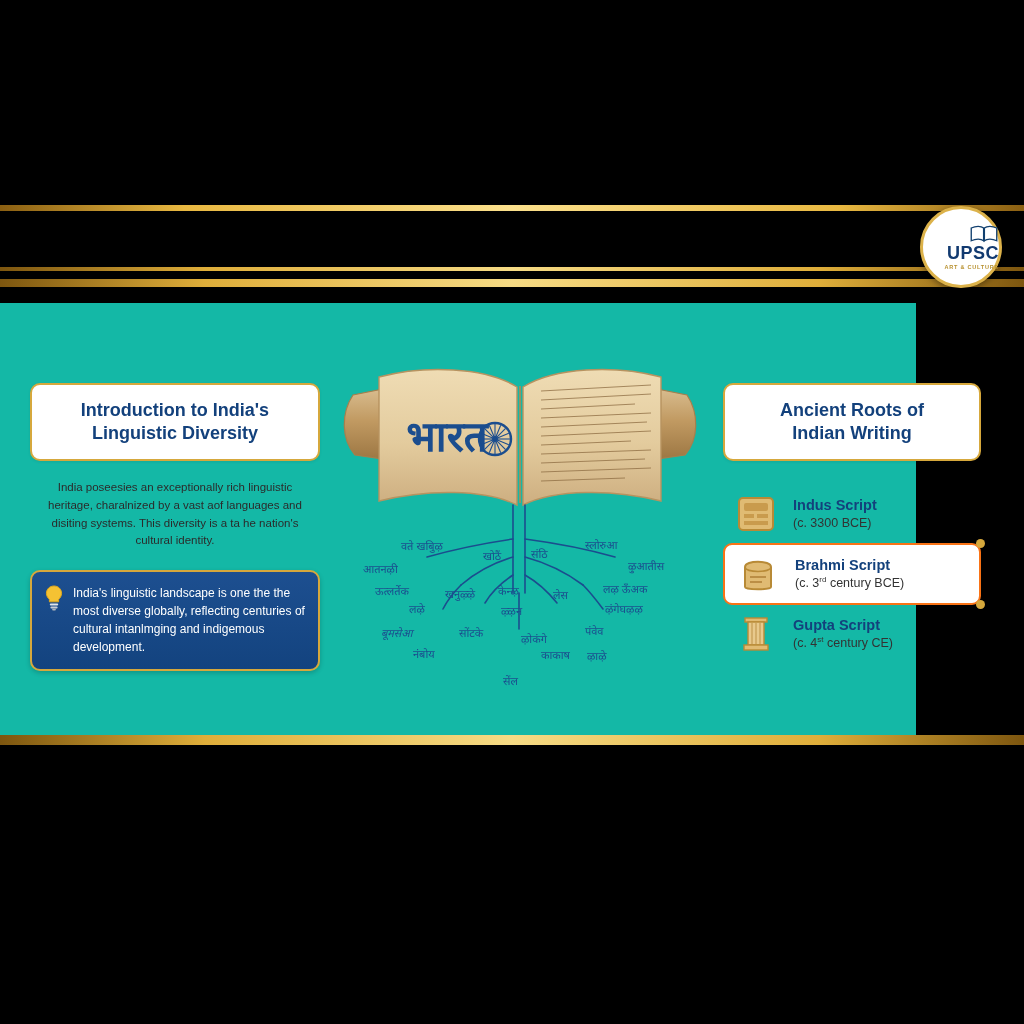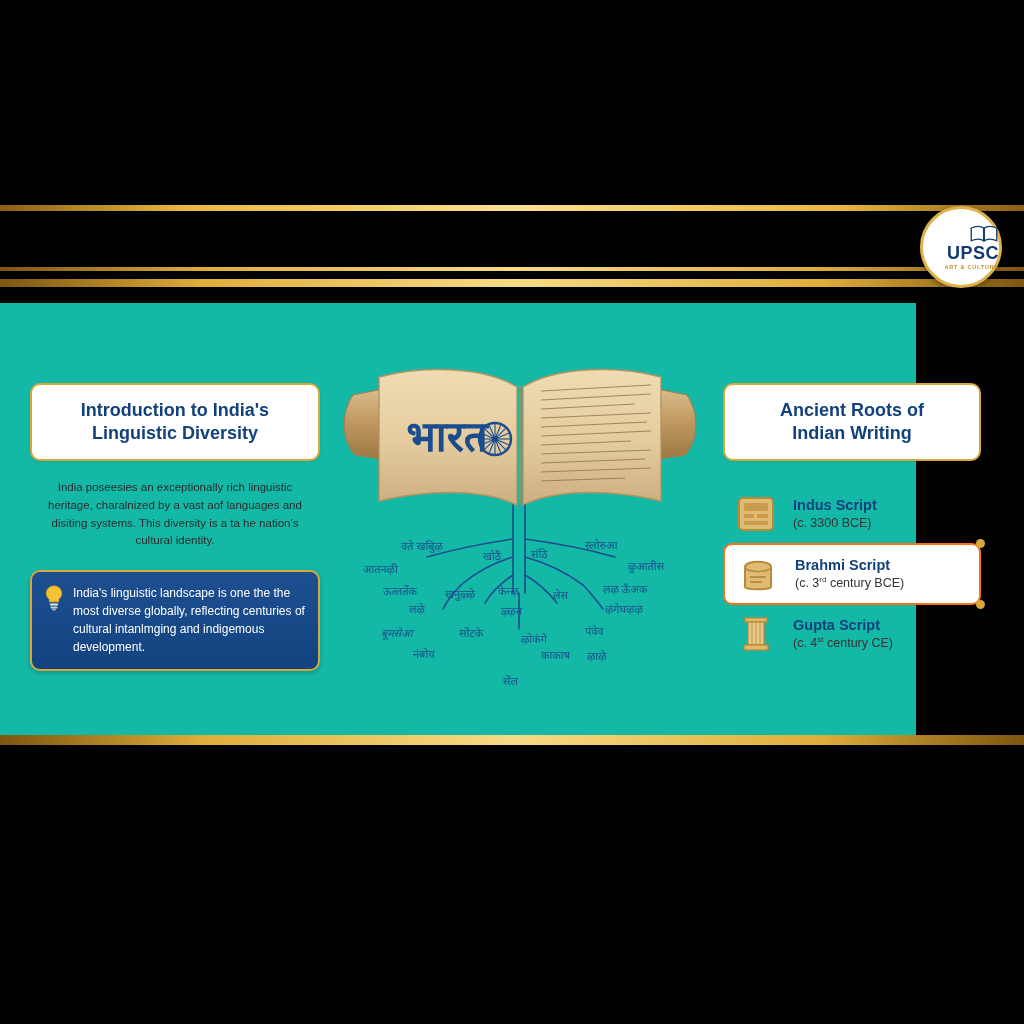--- a/index.html
+++ b/index.html
@@ -363,21 +363,21 @@
         </g>
       </svg>
 
       <div class="tree-labels">
         <span style="left:66px; top:195px;">वते खबुिऴ</span>
         <span style="left:148px; top:205px;">खोठैं</span>
         <span style="left:196px; top:203px;">संठि</span>
         <span style="left:250px; top:194px;">स्लोरुआ</span>
         <span style="left:28px; top:218px;">आतनऴी</span>
         <span style="left:282px; top:215px;margin-left:11px;">ऴुआतीस</span>
-        <span style="left:48px; top:240px;">ऊत्लर्तेक</span>
+        <span style="left:40px; top:240px;">ऊत्लर्तेक</span>
         <span style="left:110px; top:243px;">खनुऴ्ऴे</span>
         <span style="left:163px; top:240px;">केन्ऴ</span>
         <span style="left:218px; top:244px;">लेस</span>
         <span style="left:268px; top:238px;">लऴ ऊँअक</span>
         <span style="left:74px; top:258px;">लऴे</span>
         <span style="left:166px; top:260px;">ऴ्ऴन</span>
         <span style="left:270px; top:258px;">ऴंगेघऴऴ</span>
         <span style="left:46px; top:282px;font-style:italic;">बूमसेआ</span>
         <span style="left:124px; top:282px;">सोंटके</span>
         <span style="left:186px; top:288px;">ऴोकंगे</span>

